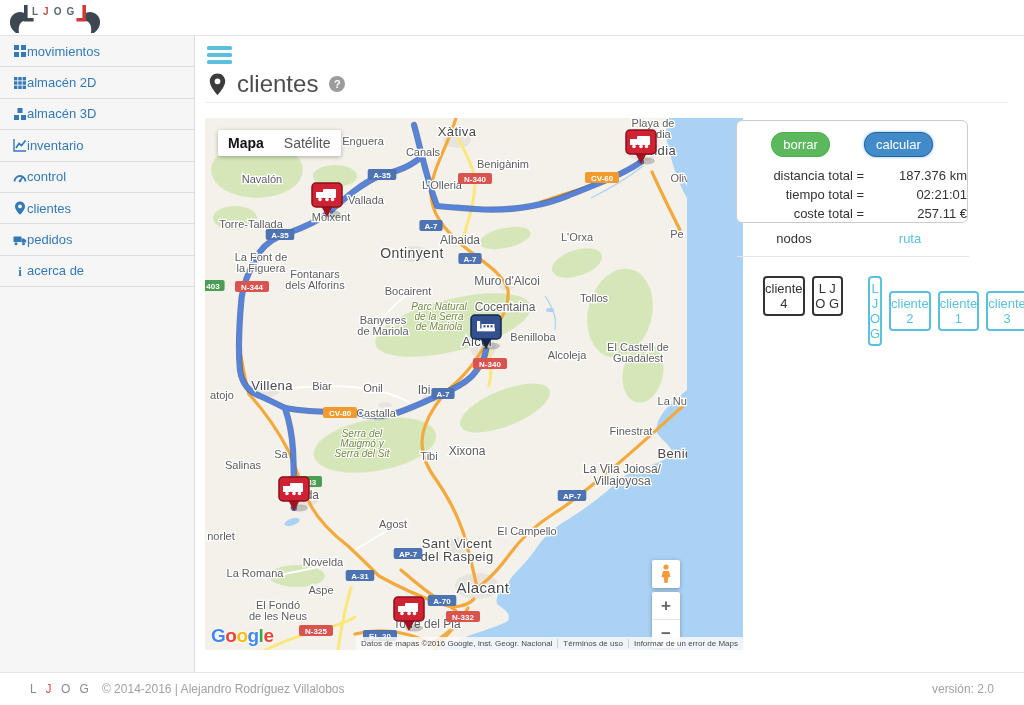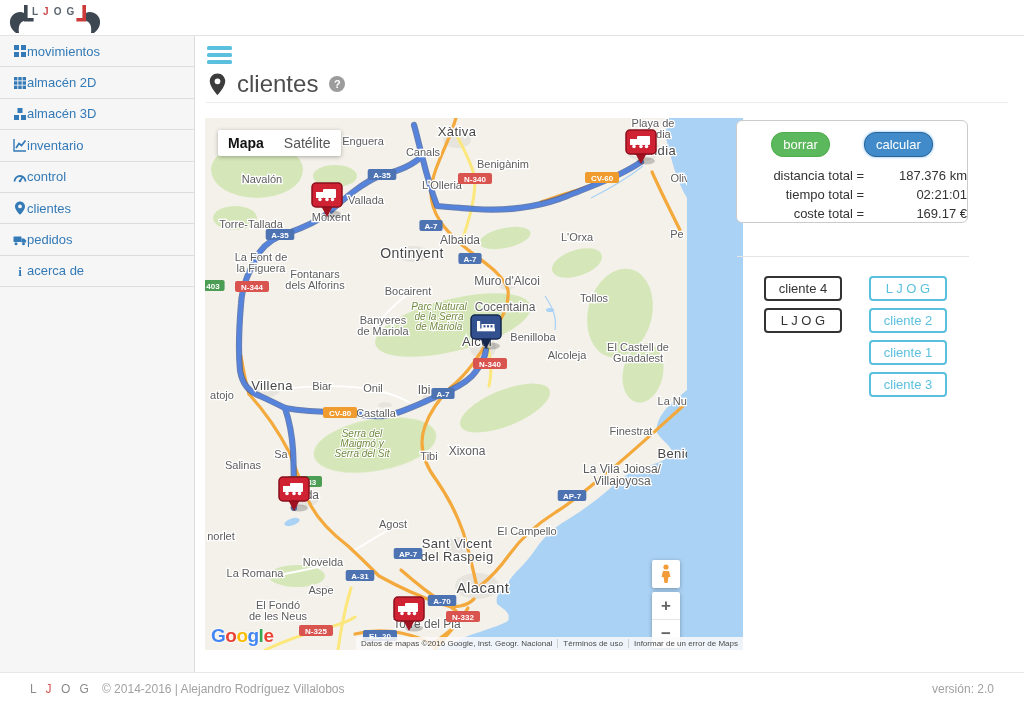--- a/index.html
+++ b/index.html
@@ -51,21 +51,21 @@
 .btn-green{background:#5cb85c;border-color:#4cae4c;color:#fff}
 .btn-blue{background:#428bca;border-color:#2a6496;color:#fff;box-shadow:0 0 3px rgba(82,168,236,.8)}
 .totals{margin-top:9px;display:grid;grid-template-columns:57% 43%;font-size:13px;color:#333;line-height:19px}
 .totals .tl{text-align:right;padding-right:4px}
 .totals .tv{text-align:right}
 .tabs{position:absolute;left:540px;top:195px;width:232px;display:flex}
 .tabs div{flex:1;text-align:center;font-size:13px;cursor:pointer}
 .tab-nodes{color:#333}
 .tab-route{color:#5bc0de}
 .rule2{position:absolute;left:541px;top:220px;width:232px;border-top:1px solid #e5e5e5}
-.colbtns{position:absolute;top:240px;display:flex;flex-direction:column;gap:7px;align-items:center}
+.colbtns{position:absolute;top:240px;display:flex;flex-direction:row;gap:7px;align-items:center}
 .col-nodes{left:567px;width:80px}
 .col-route{left:672px;width:80px}
 .nbtn{width:78px;padding:3px 0;text-align:center;font-size:13px;background:#fff;border-radius:4px;cursor:pointer}
 .nbtn-dark{border:2px solid #333;color:#333}
 .nbtn-light{border:2px solid #5bc0de;color:#5bc0de}
 
 
 .footer{position:absolute;left:0;top:672px;width:1024px;height:33px;background:#fff;border-top:1px solid #e7e7e7;display:flex;align-items:center;justify-content:space-between;padding:0 30px;font-size:12px;color:#a2a2a2;z-index:6}
 .fbrand{display:flex;align-items:center;gap:4px}
 .fletters{color:#8a8a8a;letter-spacing:3px;margin-right:6px}
@@ -455,24 +455,28 @@
       <div class="btnrow">
         <button class="btn btn-green">borrar</button>
         <button class="btn btn-blue">calcular</button>
       </div>
       <div class="totals">
         <div class="tl">distancia total =</div>
         <div class="tv">187.376 km</div>
         <div class="tl">tiempo total =</div>
         <div class="tv">02:21:01</div>
         <div class="tl">coste total =</div>
-        <div class="tv">169.17 €</div>
-      </div>
-    </div>
-
+        <div class="tv">257.11 €</div>
+      </div>
+    </div>
+
+    <div class="tabs">
+      <div class="tab-nodes">nodos</div>
+      <div class="tab-route">ruta</div>
+    </div>
     <div class="rule2"></div>
 
     <div class="colbtns col-nodes">
       <div class="nbtn nbtn-dark">cliente 4</div>
       <div class="nbtn nbtn-dark">L J O G</div>
     </div>
     <div class="colbtns col-route">
       <div class="nbtn nbtn-light">L J O G</div>
       <div class="nbtn nbtn-light">cliente 2</div>
       <div class="nbtn nbtn-light">cliente 1</div>

